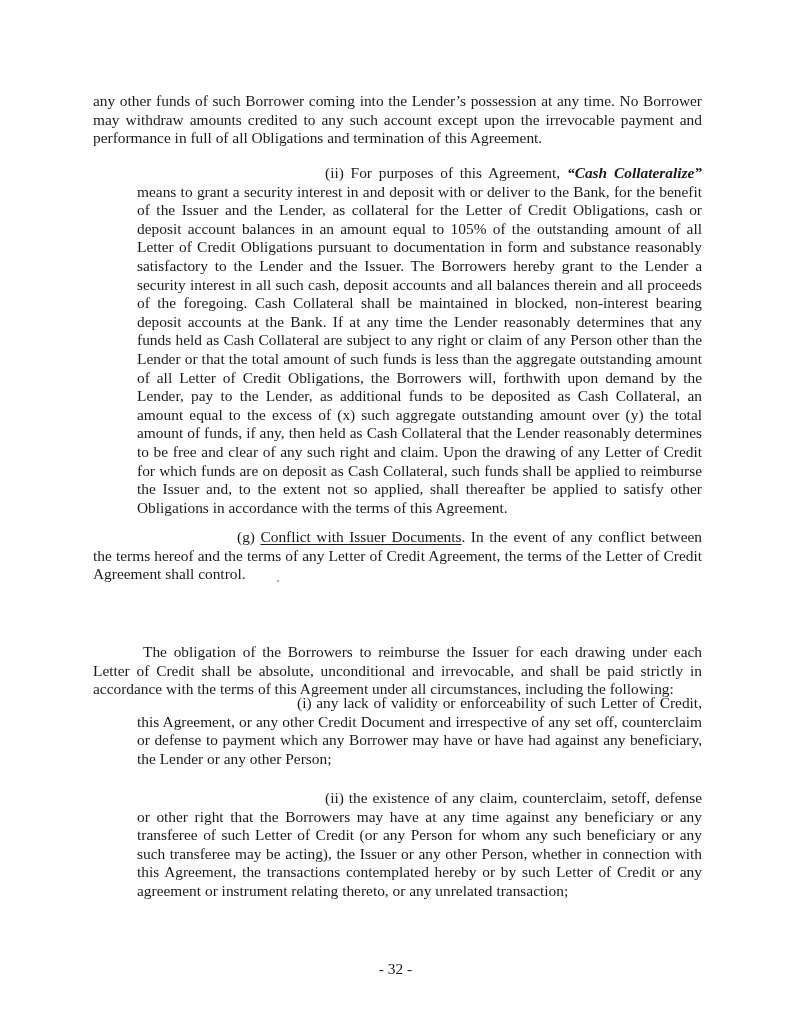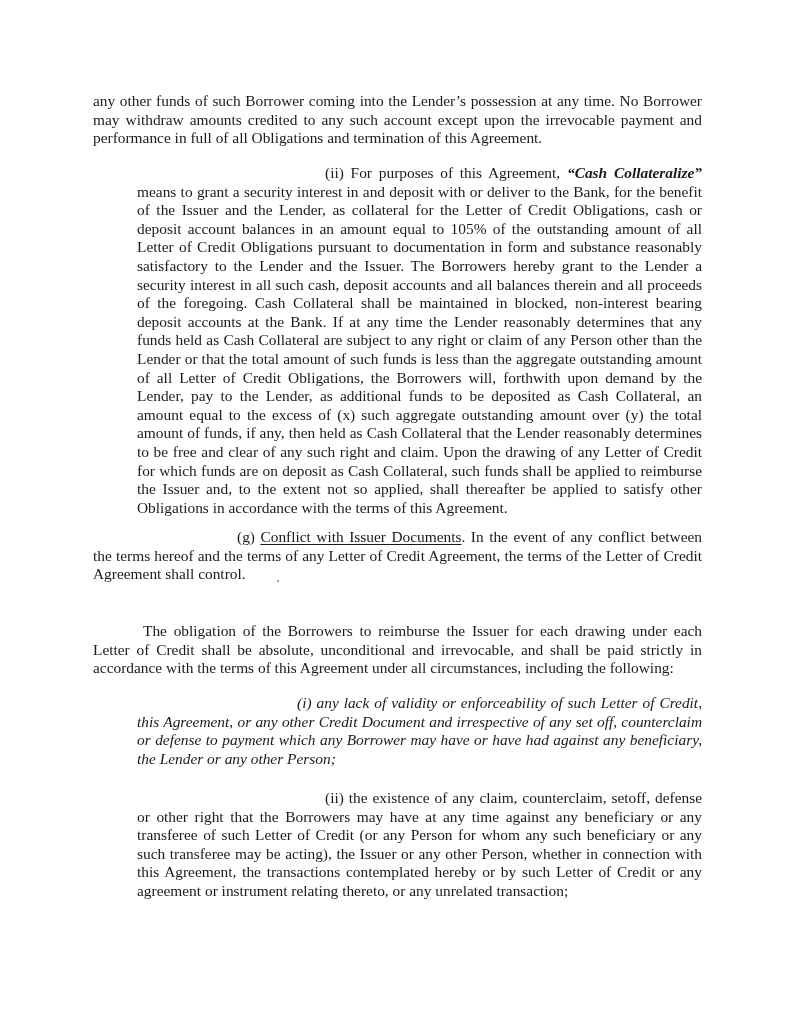--- a/index.html
+++ b/index.html
@@ -10,21 +10,21 @@
   .page { position:relative; width:771px; height:1024px; }
   .p {
     position:absolute; font-size:15.4px; line-height:18.6px;
     text-align:justify; text-align-last:left; margin:0;
   }
   .full { left:93px; width:609px; }
   .ind  { left:137px; width:565px; }
   .fi1 { text-indent:94px; }
   .fi2 { text-indent:72px; }
   .fi3 { text-indent:80px; }
-  .fi4 { text-indent:50px; }
+  .fi4 { text-indent:50px;margin-top:21px; }
   .lbl { display:inline-block; min-width:32px; }
   .lbl2 { display:inline-block; min-width:36px; }
   .bi { font-weight:bold; font-style:italic; }
   .u { text-decoration:underline; text-underline-offset:2px; }
   .heading { position:absolute; left:141px; top:590px; font-size:15.4px; }
   .heading .num { display:inline-block; width:48px; }
   .footer { position:absolute; left:0; width:791px; top:960px; text-align:center; font-size:15.4px; }
   .speck { position:absolute; left:277px; top:580px; width:2px; height:2px; background:#888; border-radius:1px; }
 </style>
 </head>
@@ -46,23 +46,24 @@
     <span class="u">Conflict with Issuer Documents</span><span>. In the event of any conflict between the terms hereof and the terms of any Letter of Credit Agreement, the terms of the Letter of Credit Agreement shall control.</span>
   </p>
 
   <div class="speck"></div>
 
 
   <p class="p full fi4" style="top:622px;">
     <span>The obligation of the Borrowers to reimburse the Issuer for each drawing under each Letter of Credit shall be absolute, unconditional and irrevocable, and shall be paid strictly in accordance with the terms of this Agreement under all circumstances, including the following:</span>
   </p>
 
-  <p class="p ind fi3" style="top:694px;font-style:italic;">
+  <p class="p ind fi3" style="top:694px;">
     <span class="lbl">(i)</span>
     <span>any lack of validity or enforceability of such Letter of Credit, this Agreement, or any other Credit Document and irrespective of any set off, counterclaim or defense to payment which any Borrower may have or have had against any beneficiary, the Lender or any other Person;</span>
   </p>
 
   <p class="p ind fi1" style="top:773px;margin-top:16px;">
     <span class="lbl">(ii)</span>
     <span>the existence of any claim, counterclaim, setoff, defense or other right that the Borrowers may have at any time against any beneficiary or any transferee of such Letter of Credit (or any Person for whom any such beneficiary or any such transferee may be acting), the Issuer or any other Person, whether in connection with this Agreement, the transactions contemplated hereby or by such Letter of Credit or any agreement or instrument relating thereto, or any unrelated transaction;</span>
   </p>
 
+  <div class="footer">- 32 -</div>
 </div>
 
 </body></html>

